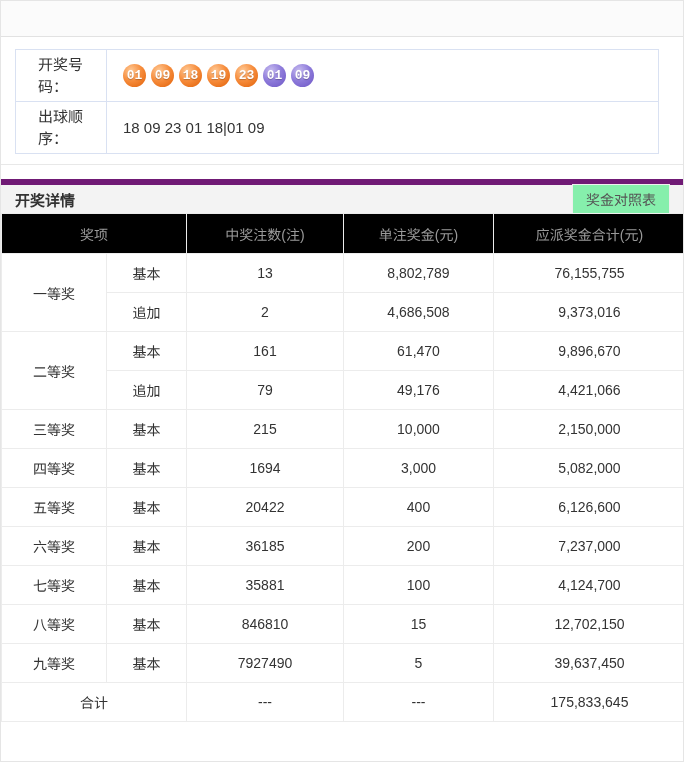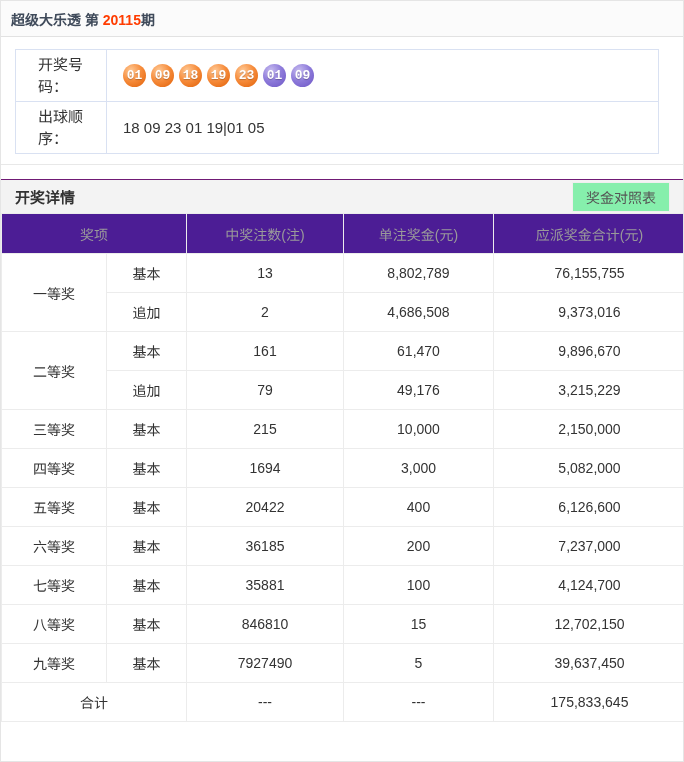--- a/index.html
+++ b/index.html
@@ -46,53 +46,50 @@
     display:flex; align-items:center; padding:0 14px; font-size:14px;
   }
   .sales-bar .seg { margin-right:22px; color:#333; }
   .sales-bar .red { color:#ff3300; font-weight:bold; }
   .sales-bar .hint { color:#b3b3b3; margin-left:8px; }
 
   .gap { height:14px; background:#fff; }
 
   
   .section-band {
-    height:34px; background:#f3f3f3; border-top:1px solid #701a75;
+    height:34px; background:#f3f3f3; border-top:6px solid #701a75;
     display:flex; align-items:center; justify-content:space-between;
     padding:0 13px 0 14px;
   }
   .section-band .sec-title { font-size:15px; font-weight:bold; color:#333; }
   .compare-btn {
     background:#86efac; border:1px solid #efefef; color:#555;
     font-size:14px; padding:4px 13px; cursor:pointer;
     font-family:inherit;
   }
 
   
   .prize-table { width:100%; border-collapse:collapse; table-layout:fixed; }
   .prize-table th, .prize-table td {
     border:1px solid #ececec; text-align:center; font-weight:normal;
     font-size:14px; color:#333; height:39px; overflow:hidden;
   }
-  .prize-table thead th { height:40px; color:#9a9a9a; background:#4c1d95; }
+  .prize-table thead th { height:40px; color:#9a9a9a; background:#000000; }
   .prize-table .c1 { width:105px; }
   .prize-table .c2 { width:80px; }
   .prize-table .c3 { width:157px; }
   .prize-table .c4 { width:150px; }
   .prize-table .c5 { width:192px; }
 </style>
 </head>
 <body>
 
 <div class="page">
 
   <div class="topbar">
-    <div class="title">
-      <span>超级大乐透 第 </span><span class="issue">20115</span><span>期</span>
-    </div>
   </div>
 
   <div class="numbers-wrap">
     <table class="numbers-table">
       <tbody>
         <tr>
           <td class="lbl">开奖号码：</td>
           <td class="val">
             <div class="ball-row">
                 <span class="ball front">01</span>
@@ -101,21 +98,21 @@
                 <span class="ball front">19</span>
                 <span class="ball front">23</span>
                 <span class="ball back">01</span>
                 <span class="ball back">09</span>
               </div>
           </td>
         </tr>
         <tr>
           <td class="lbl">出球顺序：</td>
           <td class="val">
-            <span class="order-value">18 09 23 01 19|01 05</span>
+            <span class="order-value">18 09 23 01 18|01 09</span>
           </td>
         </tr>
       </tbody>
     </table>
   </div>
 
 
   <div class="gap"></div>
 
   <div class="section-band">
@@ -157,21 +154,21 @@
           <td rowspan="2">二等奖</td>
           <td>基本</td>
           <td>161</td>
           <td>61,470</td>
           <td>9,896,670</td>
         </tr>
         <tr>
           <td>追加</td>
           <td>79</td>
           <td>49,176</td>
-          <td>3,215,229</td>
+          <td>4,421,066</td>
         </tr>
         <tr>
           <td rowspan="1">三等奖</td>
           <td>基本</td>
           <td>215</td>
           <td>10,000</td>
           <td>2,150,000</td>
         </tr>
         <tr>
           <td rowspan="1">四等奖</td>

